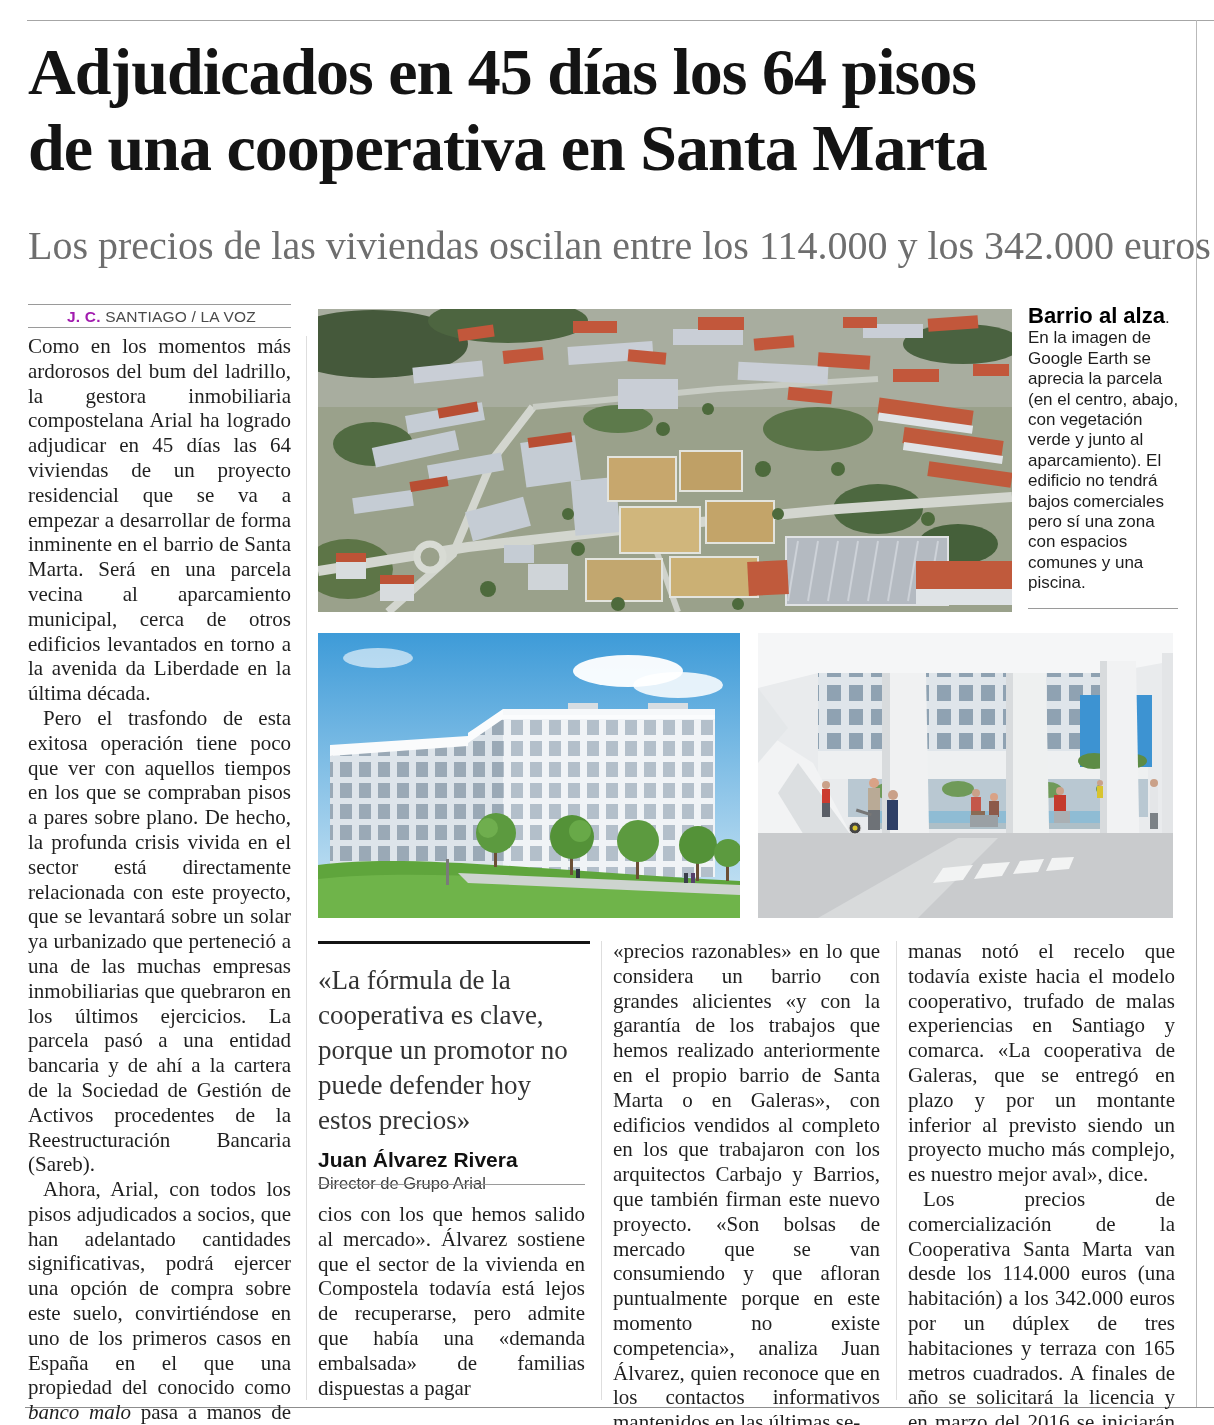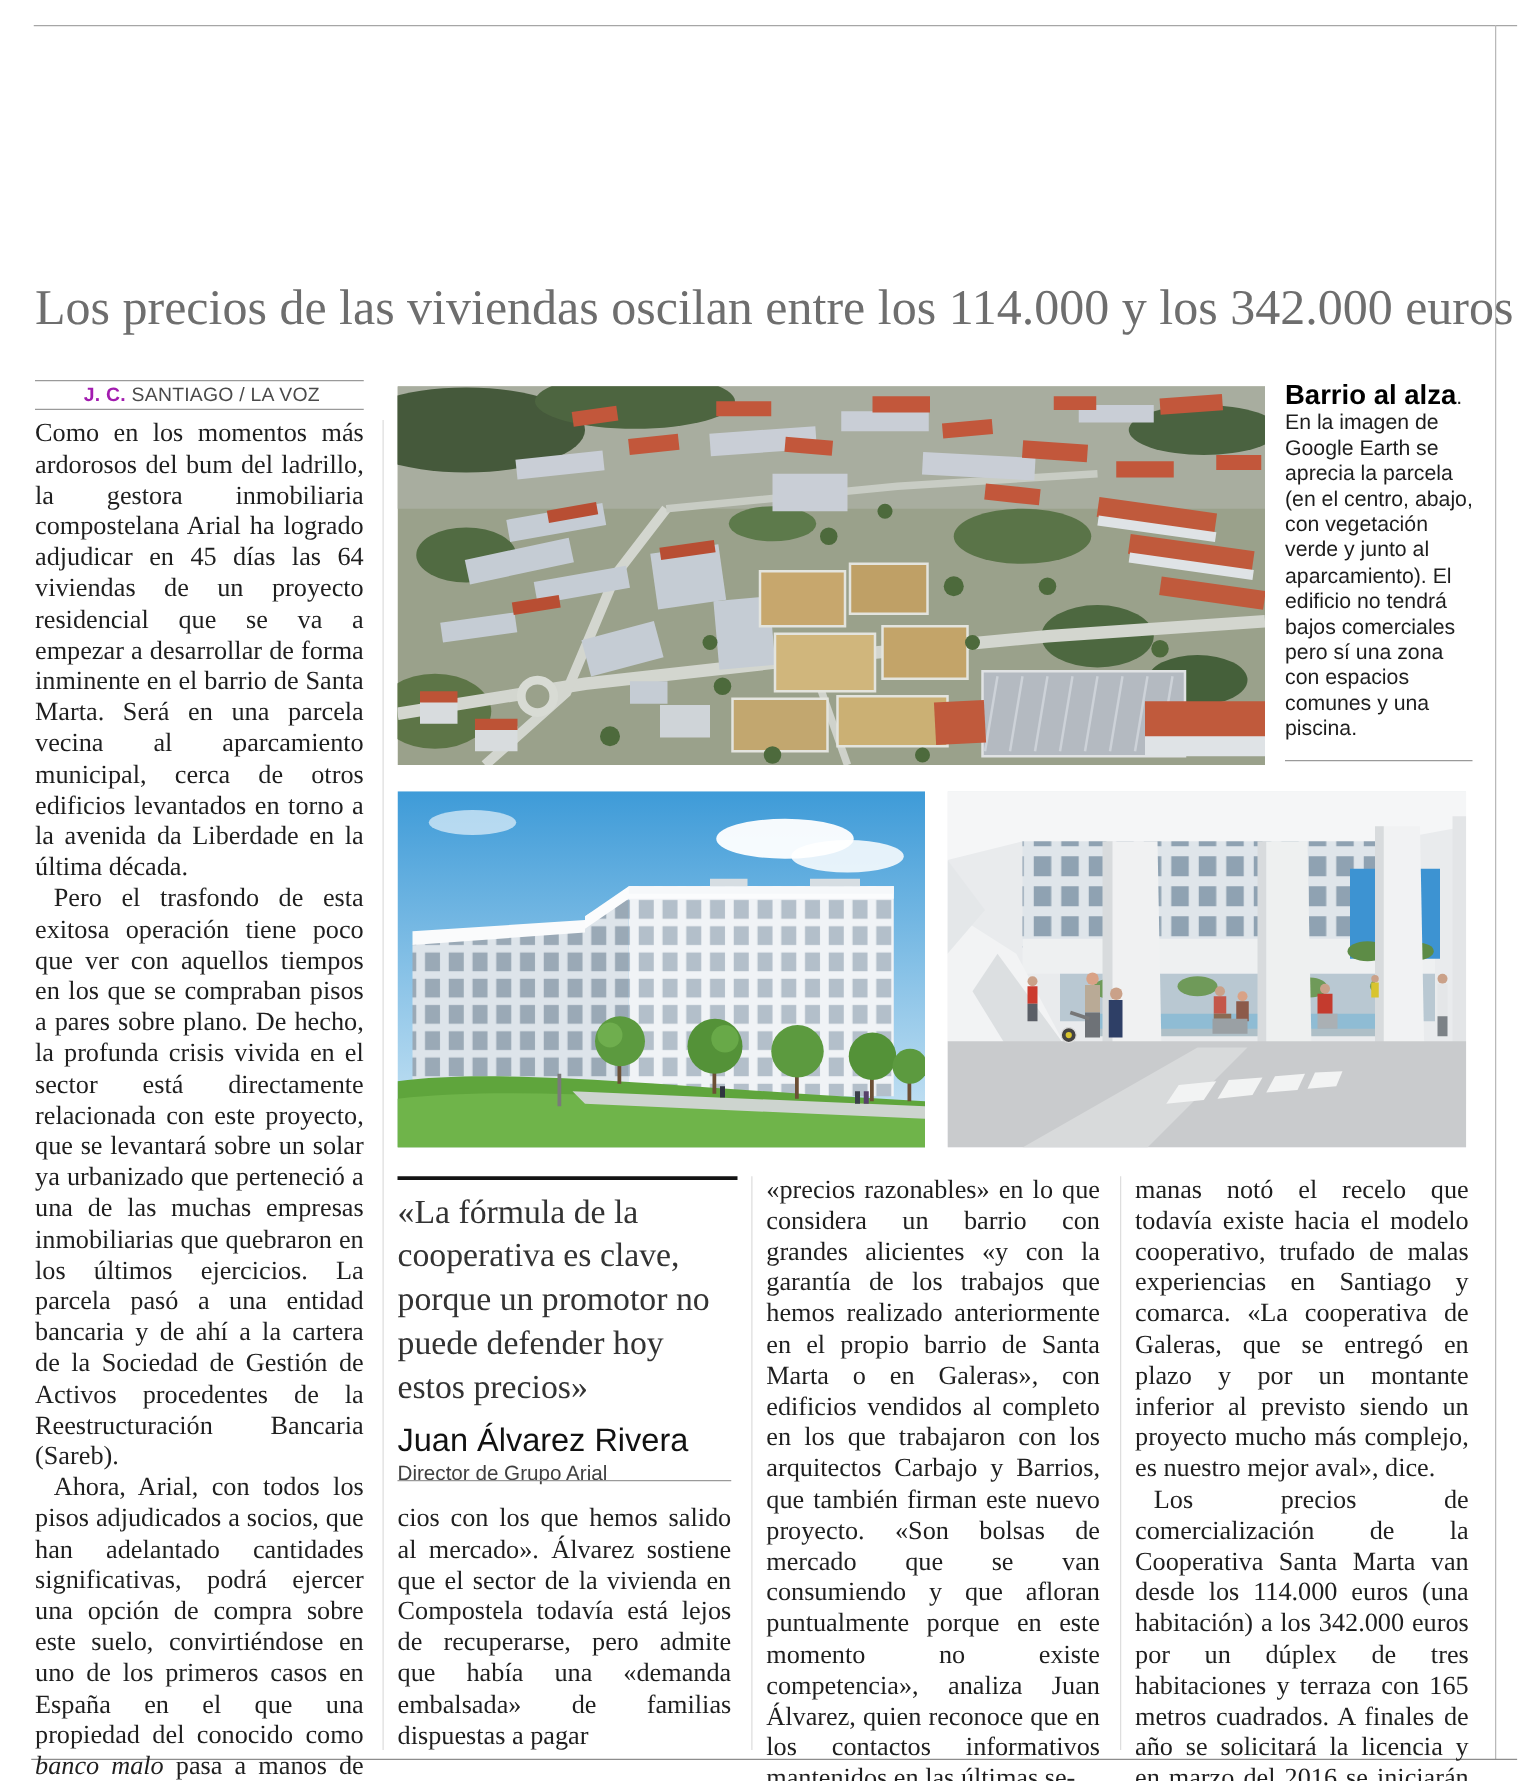--- a/index.html
+++ b/index.html
@@ -12,43 +12,47 @@
             font-size:66px;line-height:76px;letter-spacing:-1px;margin:0;}
   .headline span{display:block;white-space:nowrap;}
   .subhead{font-family:"Liberation Serif",serif;font-weight:400;color:#6e6e6e;
            font-size:40px;line-height:40px;margin:0;white-space:nowrap;}
   .byline{font-family:"Liberation Sans",sans-serif;font-size:15.5px;color:#4a4a4a;
           letter-spacing:.2px;}
   .byline b{color:#a21caf;font-weight:700;margin-left:39px;}
   .bodycol{font-size:21px;line-height:24.8px;text-align:justify;color:#1f1f1f;}
   .bodycol p{margin:0;}
   .bodycol p.ind{text-indent:15px;}
-  .pullquote{border-top:3px solid #141414;padding-top:8px;}
+  .pullquote{border-top:3px solid #141414;padding-top:19px;}
   .pq-text{font-size:27px;line-height:35px;color:#333;margin:0;}
-  .pq-author{font-family:"Liberation Sans",sans-serif;font-weight:400;font-size:26px;
+  .pq-author{font-family:"Liberation Sans",sans-serif;font-weight:700;font-size:21px;
              color:#111;margin:10px 0 0 0;}
   .pq-role{font-family:"Liberation Sans",sans-serif;font-size:16.5px;color:#404040;
            margin:2px 0 0 0;}
   .caption{font-family:"Liberation Sans",sans-serif;font-size:17px;line-height:20.4px;
            color:#1d1d1d;}
   .caption b{font-size:22px;font-weight:700;color:#000;}
   svg{display:block;}
 </style>
 </head>
 <body>
 
 <div class="page">
 
   <div class="hrule" style="left:27px;top:20px;width:1187px;"></div>
   <div class="vrule" style="left:1196px;top:20px;height:1388px;"></div>
   <div class="hrule" style="left:25px;top:1407px;width:1189px;background:#8d8d8d;"></div>
   <div class="vrule" style="left:306px;top:336px;height:1064px;background:#dedede;"></div>
   <div class="vrule" style="left:601px;top:941px;height:459px;background:#dedede;"></div>
   <div class="vrule" style="left:896px;top:941px;height:459px;background:#dedede;"></div>
 
+  <h1 class="headline abs" style="left:28px;top:34px;width:1160px;">
+    <span>Adjudicados en 45 días los 64 pisos</span>
+    <span>de una cooperativa en Santa Marta</span>
+  </h1>
 
   <h2 class="subhead abs" style="left:28px;top:226px;">Los precios de las viviendas oscilan entre los 114.000 y los 342.000 euros</h2>
 
   <div class="hrule" style="left:28px;top:304px;width:263px;background:#9a9a9a;"></div>
   <div class="byline abs" style="left:28px;top:308px;width:263px;">
     <b>J. C.</b>
     <span>SANTIAGO / LA VOZ</span>
   </div>
   <div class="hrule" style="left:28px;top:327px;width:263px;background:#9a9a9a;"></div>
 

